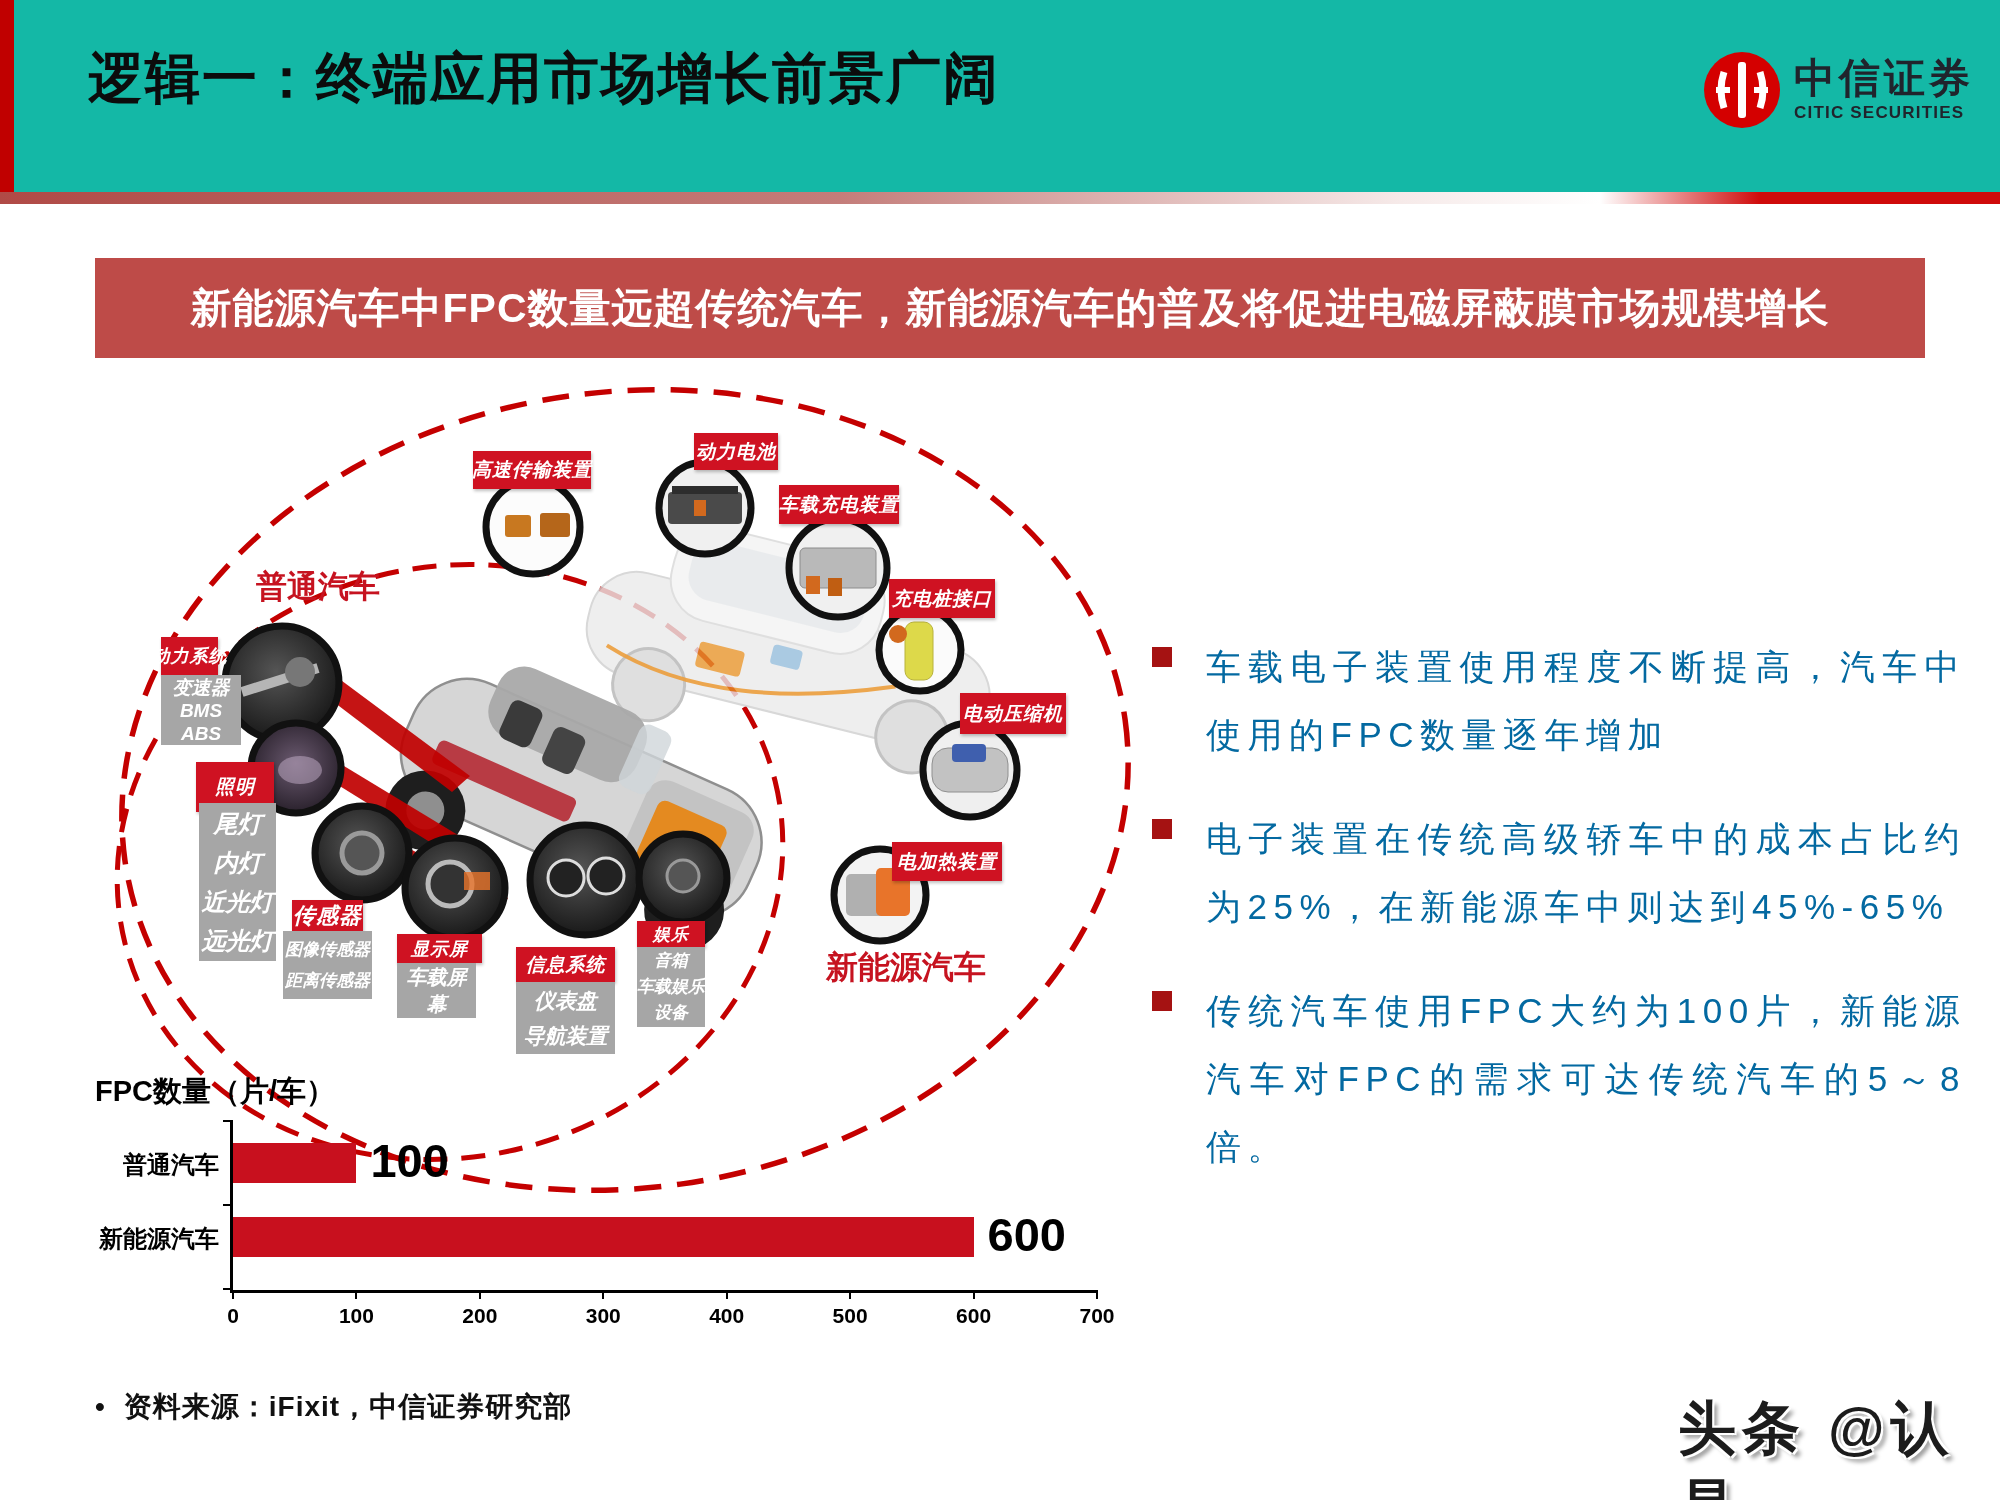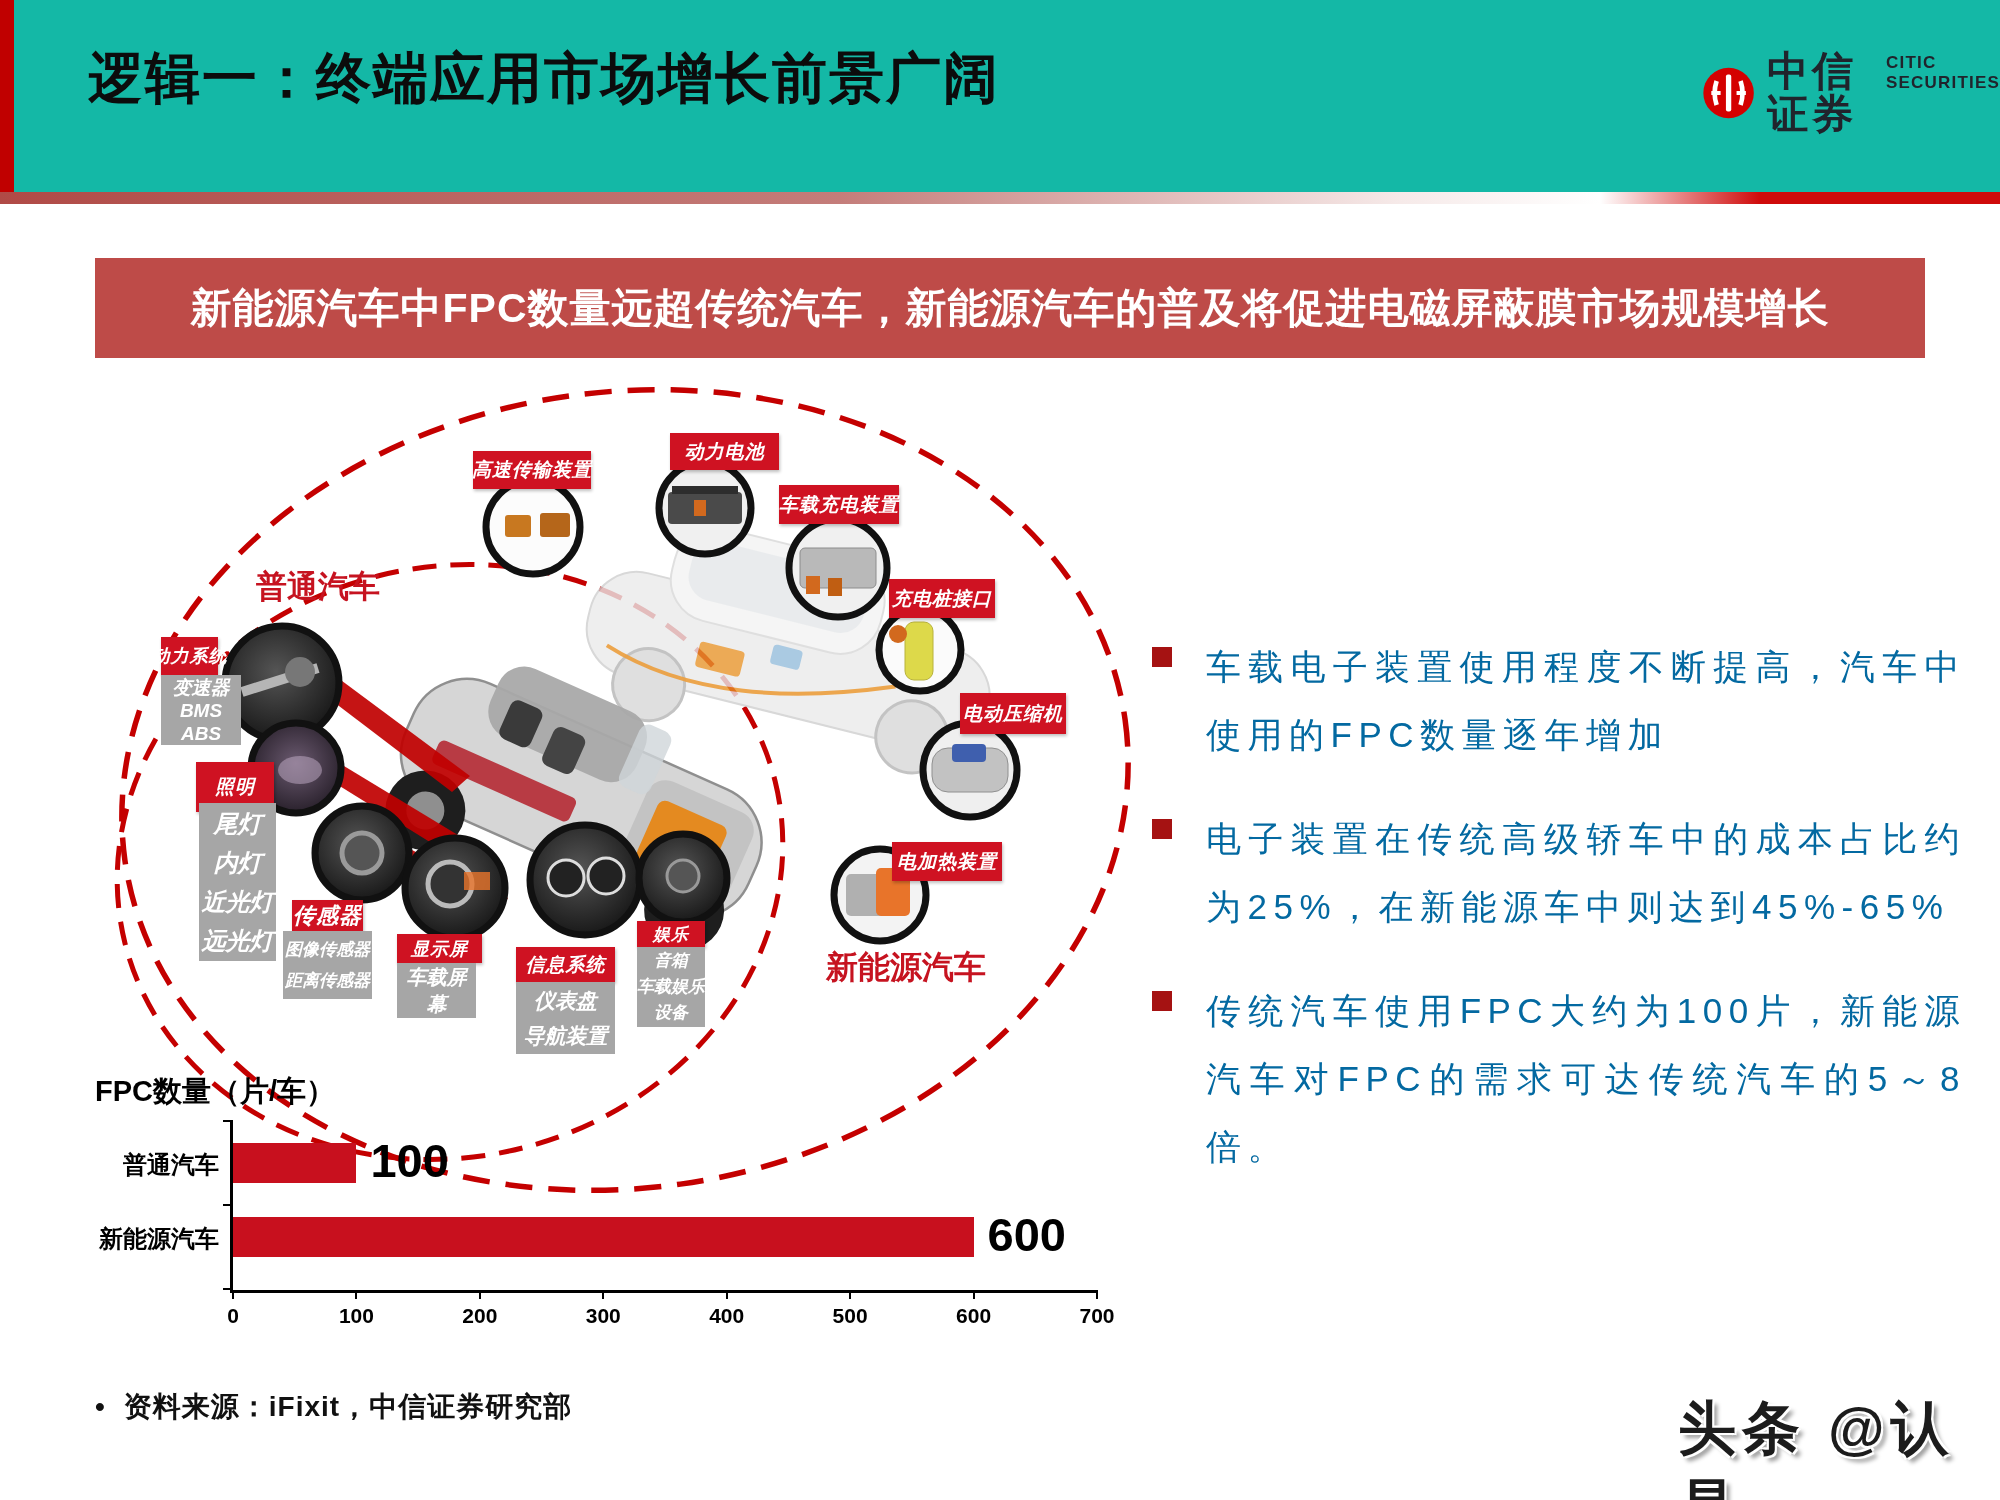--- a/index.html
+++ b/index.html
@@ -3,21 +3,21 @@
 <meta charset="utf-8">
 <style>
   html,body{margin:0;padding:0}
   body{width:2000px;height:1500px;position:relative;overflow:hidden;background:#ffffff;
        font-family:"Liberation Sans","DejaVu Sans",sans-serif;}
   
   .header{position:absolute;left:0;top:0;width:2000px;height:192px;background:#14b8a6;}
   .red-strip{position:absolute;left:0;top:0;width:14px;height:192px;background:#c00000;}
   .title{position:absolute;left:88px;top:42px;margin:0;font-size:55px;font-weight:900;color:#0c0c0c;letter-spacing:2px;}
   .logo{position:absolute;left:1702px;top:50px;display:flex;align-items:center;gap:12px;}
-  .logo-text{display:flex;flex-direction:row;}
+  .logo-text{display:flex;flex-direction:column;}
   .logo-cn{font-size:41px;font-weight:900;color:#20242c;letter-spacing:4px;line-height:1.05;}
   .logo-en{font-size:17px;font-weight:700;color:#20242c;letter-spacing:1.2px;margin-top:3px;}
   .divider{position:absolute;left:0;top:192px;width:2000px;height:12px;
            background:linear-gradient(90deg,#b04a46 0%,#c47d7a 42%,#f6eae9 70%,#ffffff 80%,#cf0a0a 88%,#cf0a0a 100%);}
   
   .banner{position:absolute;left:95px;top:258px;width:1830px;height:100px;background:#be4b48;
           display:flex;align-items:center;justify-content:center;}
   .banner span{color:#ffffff;font-size:41px;font-weight:800;letter-spacing:1px;}
   
   .diagram-svg{position:absolute;left:0;top:0;pointer-events:none;}
@@ -162,21 +162,21 @@
   <rect x="464" y="872" width="26" height="18" fill="#e8742a" opacity="0.8"></rect>
   <circle cx="566" cy="878" r="18" fill="#222" stroke="#ddd" stroke-width="3"></circle>
   <circle cx="606" cy="876" r="18" fill="#222" stroke="#ddd" stroke-width="3"></circle>
   <circle cx="683" cy="876" r="16" fill="#555" stroke="#999" stroke-width="3"></circle>
 </svg>
 
 <div class="glabel" style="left:256px;top:566px;font-size:31px">普通汽车</div>
 <div class="glabel" style="left:826px;top:946px;font-size:32px">新能源汽车</div>
 
 <div class="tag" style="left:473px;top:451px;width:118px;height:38px">高速传输装置</div>
-<div class="tag" style="left:670px;top:433px;width:109px;height:37px">动力电池</div>
+<div class="tag" style="left:694px;top:433px;width:84px;height:37px">动力电池</div>
 <div class="tag" style="left:779px;top:485px;width:120px;height:39px">车载充电装置</div>
 <div class="tag" style="left:889px;top:579px;width:106px;height:39px">充电桩接口</div>
 <div class="tag" style="left:960px;top:693px;width:106px;height:41px">电动压缩机</div>
 <div class="tag" style="left:892px;top:842px;width:110px;height:39px">电加热装置</div>
 
 <div class="tag" style="left:161px;top:637px;width:57px;height:38px;font-size:18px">动力系统</div>
 <div class="sub" style="left:161px;top:675px;width:80px;height:70px;font-size:19px;line-height:23px">变速器
 BMS
 ABS</div>
 

